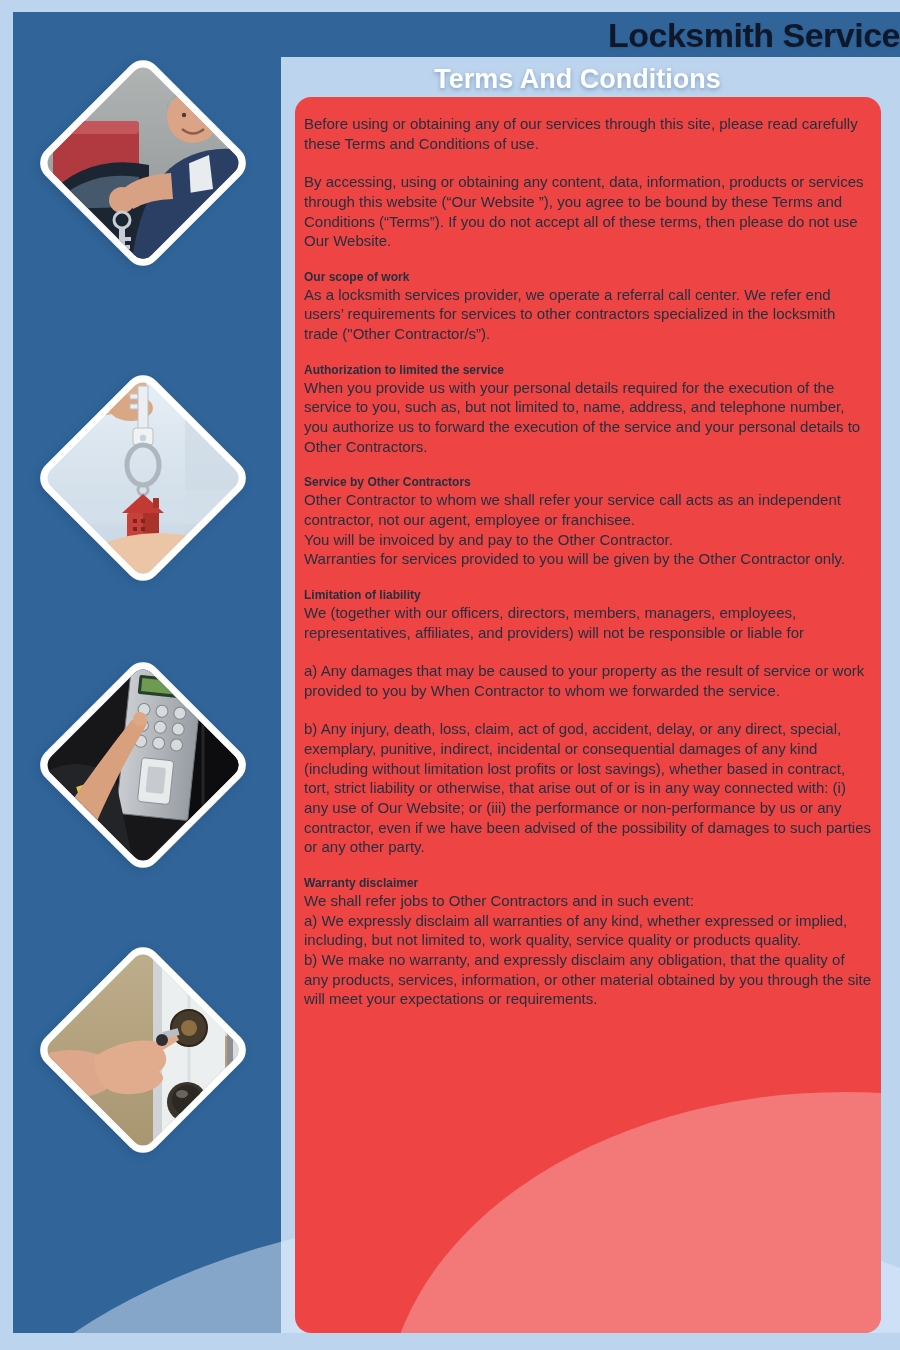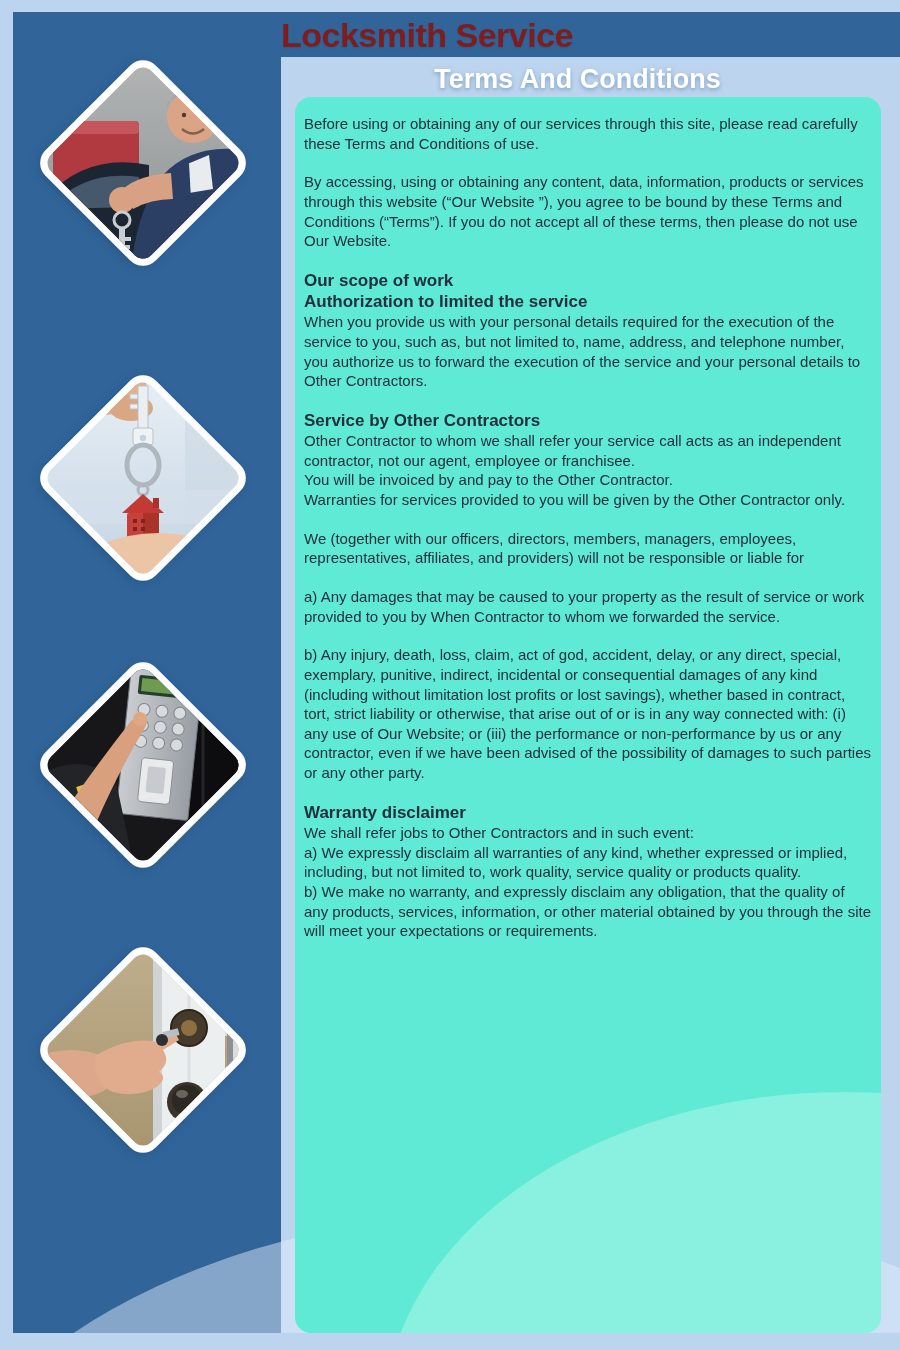--- a/index.html
+++ b/index.html
@@ -10,38 +10,38 @@
     color:#22303f;
   }
   .panel{position:absolute;background:#31659a;}
   .header-band{left:13px;top:12px;width:887px;height:45px;}
   .sidebar{left:13px;top:12px;width:268px;height:1321px;}
   .stage-clip{position:absolute;left:0;top:0;width:900px;height:1333px;overflow:hidden;pointer-events:none;}
   .blob-a{position:absolute;left:-70px;top:1207px;width:1240px;height:700px;border-radius:50%;
           background:rgba(226,239,252,0.48);}
   .page-title{
     position:absolute;left:281px;top:13px;width:619px;height:44px;
-    text-align:left;color:#7f1d1d;font-size:34px;font-weight:800;
+    text-align:right;color:#0f172a;font-size:34px;font-weight:800;
     letter-spacing:-0.5px;line-height:44px;
     text-shadow:0 1px 2px rgba(25,60,100,0.25);
   }
   .subtitle{
     position:absolute;left:268px;top:64px;width:619px;
     text-align:center;color:#ffffff;font-size:27px;font-weight:700;
     text-shadow:0 2px 4px rgba(110,145,185,0.8);
   }
   .card{
     position:absolute;left:295px;top:97px;width:586px;height:1236px;
-    background:#5eead4;border-radius:16px;overflow:hidden;
+    background:#ef4444;border-radius:16px;overflow:hidden;
   }
   .card-blob{position:absolute;left:90px;top:995px;width:920px;height:650px;border-radius:50%;
              background:rgba(255,255,255,0.28);}
   .card-content{position:relative;padding:17px 10px 0 9px;font-size:15px;line-height:1.31;}
   .card-content p{margin:0 0 19px;white-space:pre-line;}
-  .card-content h3{margin:0;font-size:17px;font-weight:700;line-height:1.25;}
+  .card-content h3{margin:0;font-size:12px;font-weight:700;line-height:1.25;}
   
   .diamond{
     position:absolute;left:65px;width:156px;height:156px;background:#ffffff;
     border-radius:18px;transform:rotate(45deg);
     box-shadow:0 3px 10px rgba(20,50,90,0.25);
   }
   .d1{top:85px;}.d2{top:400px;}.d3{top:687px;}.d4{top:972px;}
   .ph{position:absolute;left:7px;top:7px;right:7px;bottom:7px;border-radius:12px;overflow:hidden;}
   .ph svg{position:absolute;left:50%;top:50%;width:212px;height:212px;
           transform:translate(-50%,-50%) rotate(-45deg);}
@@ -193,35 +193,37 @@
 </div>
 
 <div class="card">
   <div class="card-blob"></div>
   <div class="card-content">
     <p>Before using or obtaining any of our services through this site, please read carefully these Terms and Conditions of use.</p>
     <p>By accessing, using or obtaining any content, data, information, products or services through this website (“Our Website ”), you agree to be bound by these Terms and Conditions (“Terms”). If you do not accept all of these terms, then please do not use Our Website.</p>
 
     <section class="sec">
       <h3>Our scope of work</h3>
+      <p>As a locksmith services provider, we operate a referral call center. We refer end users’ requirements for services to other contractors specialized in the locksmith trade ("Other Contractor/s”).</p>
     </section>
 
     <section class="sec">
       <h3>Authorization to limited the service</h3>
       <p>When you provide us with your personal details required for the execution of the service to you, such as, but not limited to, name, address, and telephone number, you authorize us to forward the execution of the service and your personal details to Other Contractors.</p>
     </section>
 
     <section class="sec">
       <h3>Service by Other Contractors</h3>
       <p>Other Contractor to whom we shall refer your service call acts as an independent contractor, not our agent, employee or franchisee.
 You will be invoiced by and pay to the Other Contractor.
 Warranties for services provided to you will be given by the Other Contractor only.</p>
     </section>
 
     <section class="sec">
+      <h3>Limitation of liability</h3>
       <p>We (together with our officers, directors, members, managers, employees, representatives, affiliates, and providers) will not be responsible or liable for</p>
       <p>a) Any damages that may be caused to your property as the result of service or work provided to you by When Contractor to whom we forwarded the service.</p>
       <p>b) Any injury, death, loss, claim, act of god, accident, delay, or any direct, special, exemplary, punitive, indirect, incidental or consequential damages of any kind (including without limitation lost profits or lost savings), whether based in contract, tort, strict liability or otherwise, that arise out of or is in any way connected with: (i) any use of Our Website; or (iii) the performance or non-performance by us or any contractor, even if we have been advised of the possibility of damages to such parties or any other party.</p>
     </section>
 
     <section class="sec">
       <h3>Warranty disclaimer</h3>
       <p>We shall refer jobs to Other Contractors and in such event:
 a) We expressly disclaim all warranties of any kind, whether expressed or implied, including, but not limited to, work quality, service quality or products quality.
 b) We make no warranty, and expressly disclaim any obligation, that the quality of any products, services, information, or other material obtained by you through the site will meet your expectations or requirements.</p>

